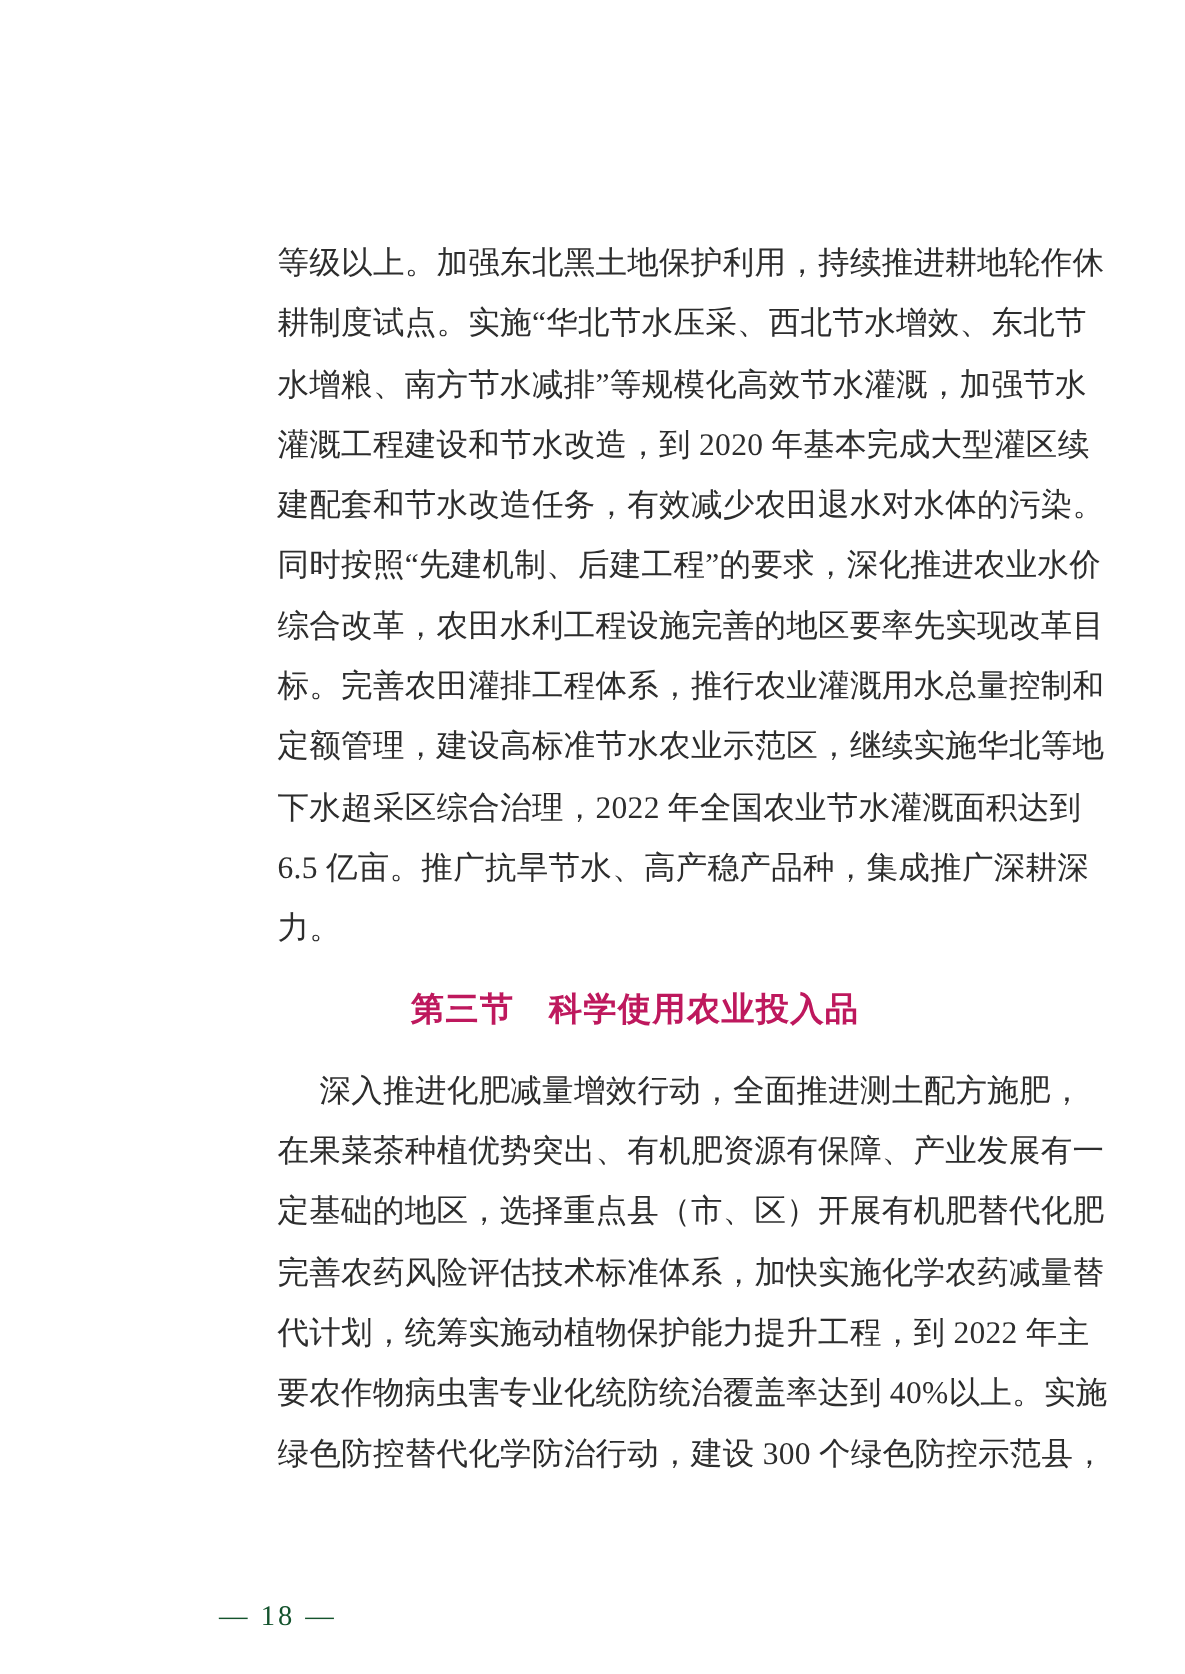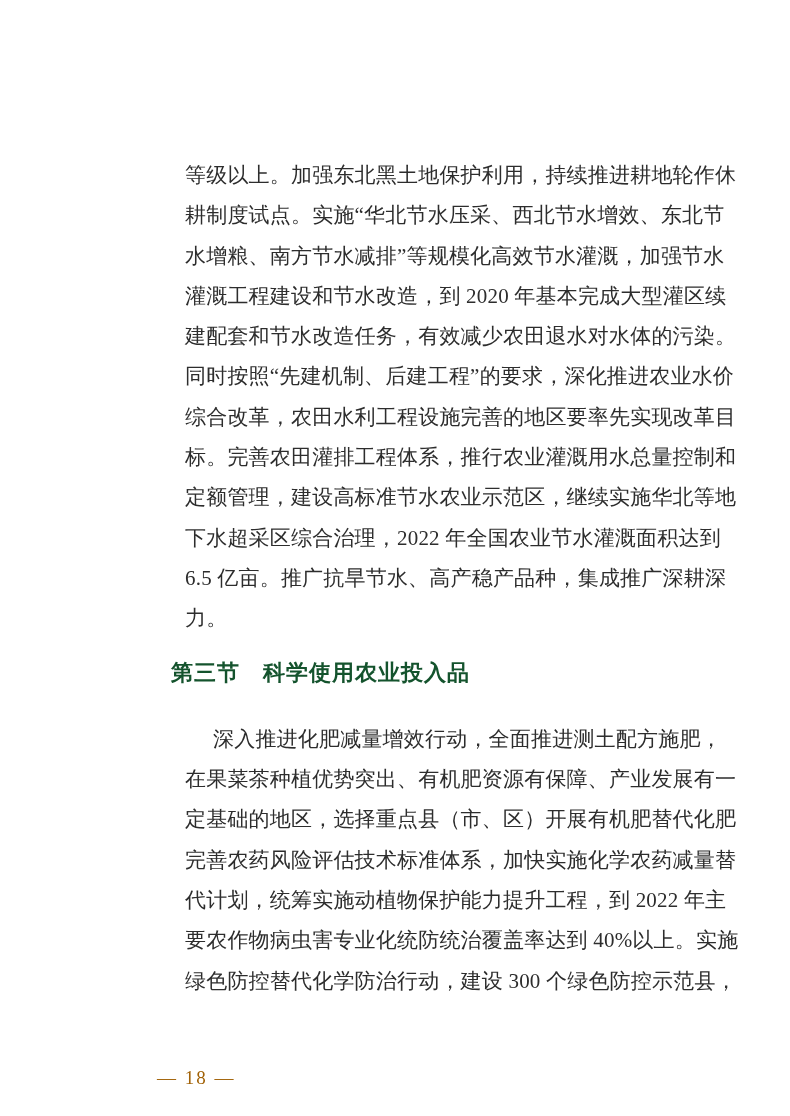--- a/index.html
+++ b/index.html
@@ -33,39 +33,39 @@
     text-align: justify;
     text-align-last: justify;
     white-space: nowrap;
     letter-spacing: 0.2px;
   }
   .bodyline.lastline {
     text-align-last: left;
   }
   .bodyline.firstline-indent {
     padding-left: 42px;
-    margin-top: 12px;
   }
   .section-heading {
     display: block;
     width: 100%;
     height: 40.3px;
     line-height: 40.3px;
+    text-align: center;
     font-weight: bold;
     font-size: 22px;
-    color: #14532d;
+    color: #be185d;
     letter-spacing: 1px;
   }
   .footer {
     position: absolute;
-    left: 115px;
+    left: 104px;
     top: 1024px;
     font-size: 19px;
     line-height: 24px;
-    color: #a16207;
+    color: #14532d;
     letter-spacing: 2px;
   }
 </style>
 </head>
 <body>
 
 <div class="page">
   <div class="content">
 
     <div>

